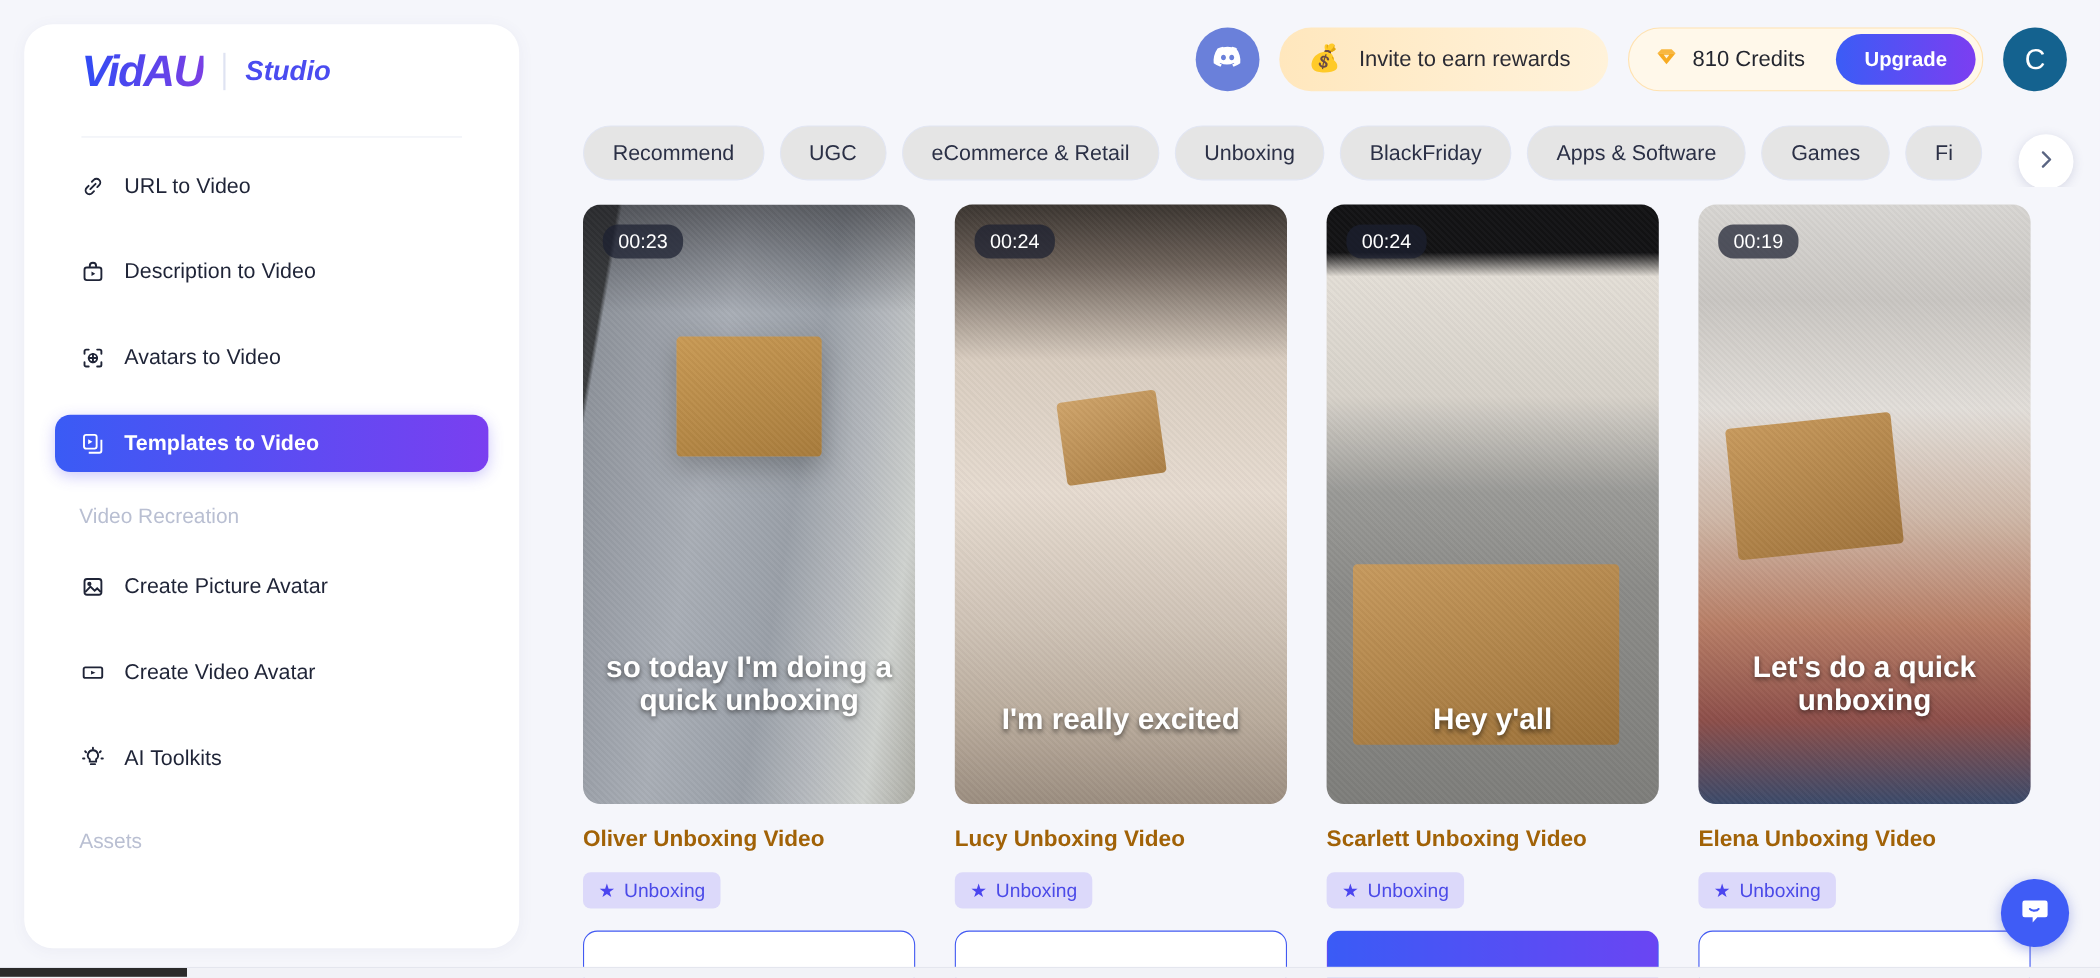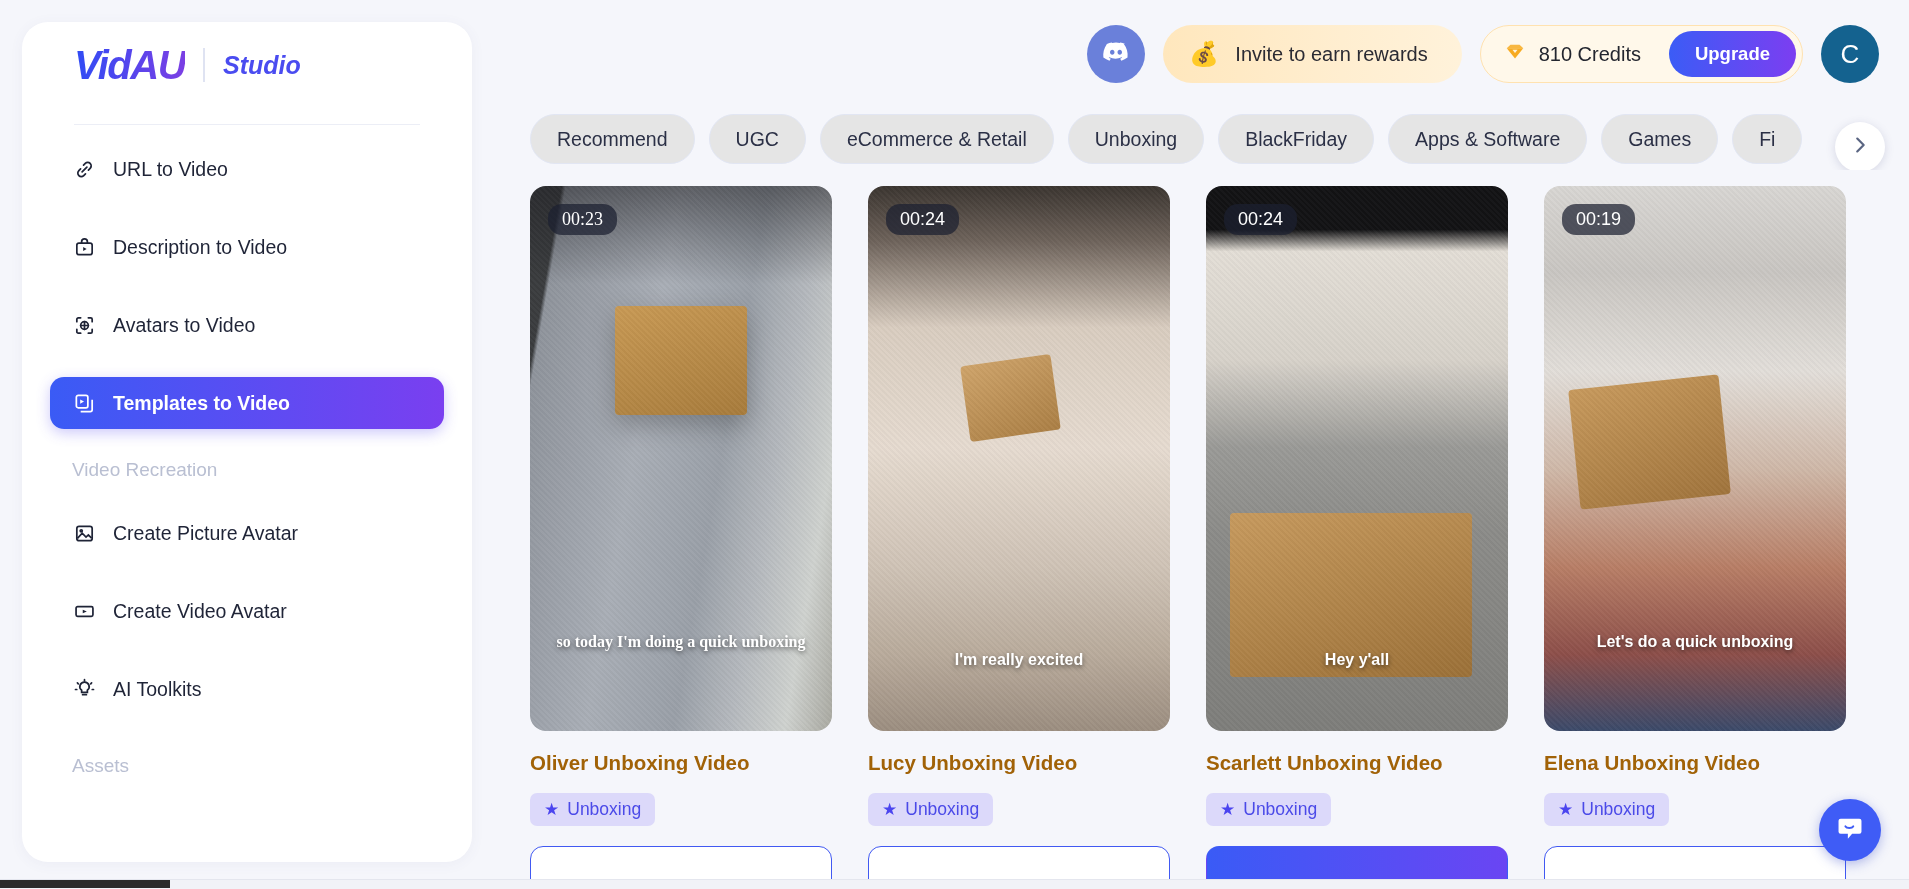--- a/index.html
+++ b/index.html
@@ -209,21 +209,21 @@
     padding: 5px 14px;
     border-radius: 14px;
     z-index: 3;
   }
   .cap {
     position: absolute;
     left: 10px; right: 10px;
     bottom: 62px;
     text-align: center;
     color: #fff;
-    font-size: 16px;
+    font-size: 27px;
     font-weight: 700;
     line-height: 1.12;
     text-shadow: 0 2px 5px rgba(0,0,0,0.55);
     z-index: 3;
   }
   .cap.low { bottom: 80px; }
   .card-title {
     margin-top: 20px;
     font-size: 20.5px;
     font-weight: 700;
@@ -280,21 +280,20 @@
     width: 170px; height: 8px;
     background: #2b2b2b;
     z-index: 26;
   }
 
   
   .ph1 {
     background:
       linear-gradient(180deg, rgba(30,30,34,.55) 0%, rgba(30,30,34,0) 18%),
       linear-gradient(100deg, #3a3c3e 0%, #3a3c3e 8%, #8f949c 9%, #a9aeb6 38%, #9aa0a8 60%, #b4b8bd 74%, #cfd2cf 88%, #a9a9a1 100%);
-    font-family: Liberation Serif, serif;
   }
   .ph1::after{
     content:""; position:absolute; left:28%; top:22%; width:44%; height:20%;
     background:linear-gradient(160deg,#c99a55,#a87c3c); border-radius:4px;
     box-shadow: 0 10px 26px rgba(0,0,0,.25);
   }
   .ph2 {
     background:
       linear-gradient(180deg, #3b3530 0%, #6d625a 10%, #d9cdc0 26%, #e6dbd0 48%, #cfc3b6 70%, #b9ab9c 86%, #9c8e80 100%);
   }

